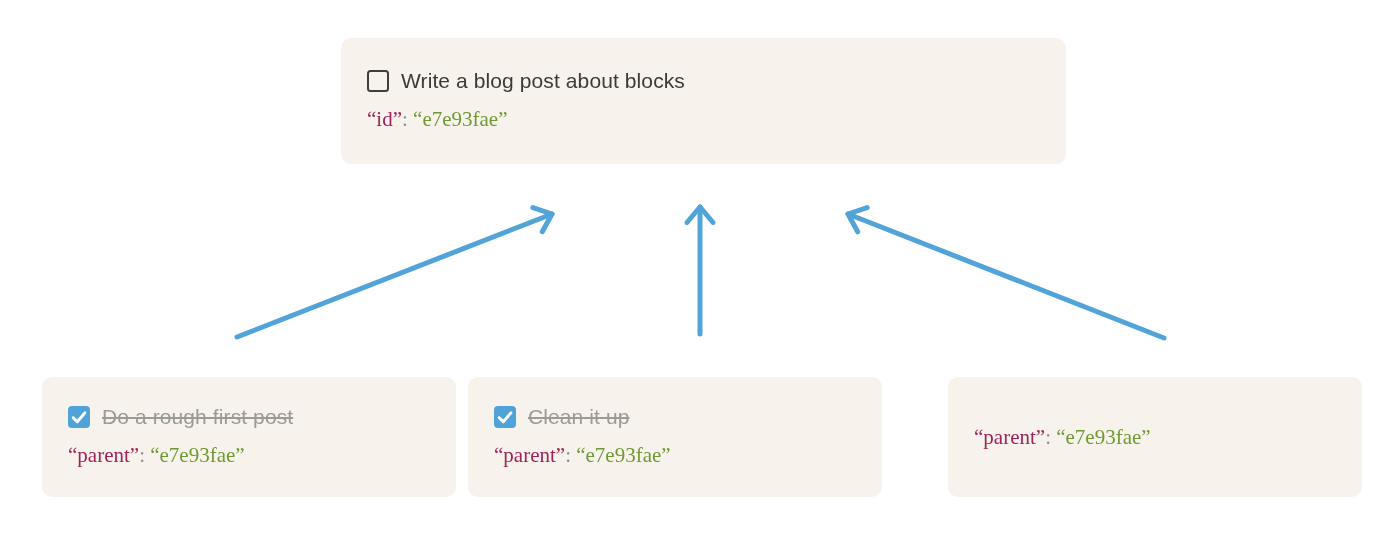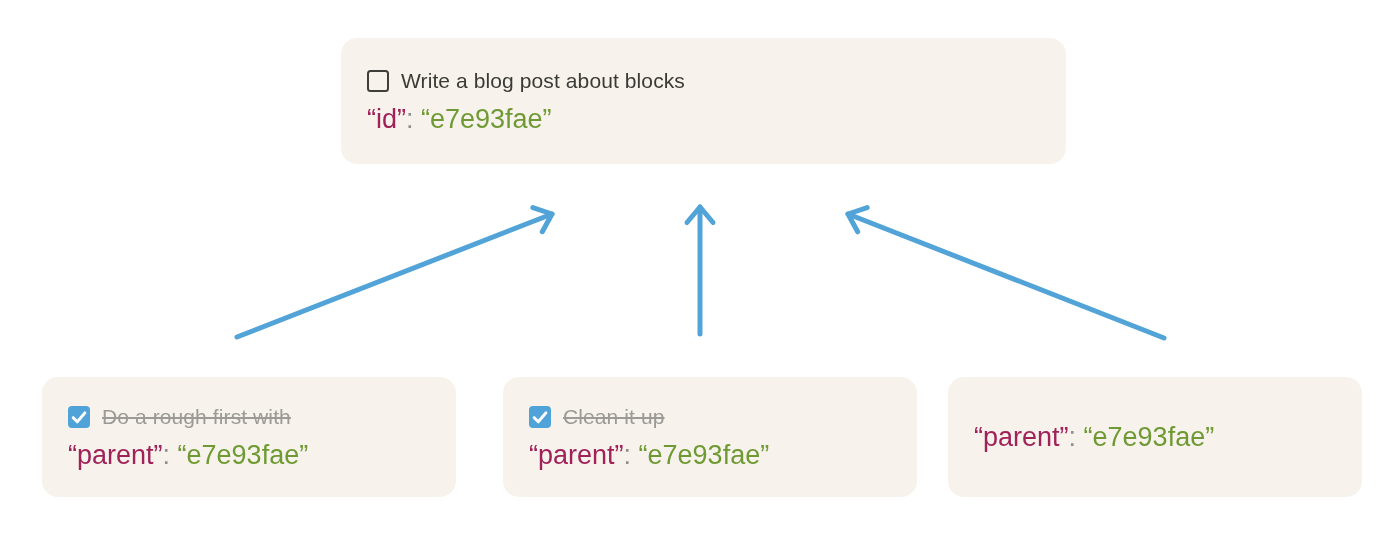--- a/index.html
+++ b/index.html
@@ -24,29 +24,29 @@
     overflow:hidden;
   }
   .arrows{position:absolute;left:0;top:0;width:1400px;height:544px;pointer-events:none;}
   .arrow{stroke:var(--arrow-blue);stroke-width:5;stroke-linecap:round;fill:none;}
   .arrowhead-path{stroke:var(--arrow-blue);fill:none;stroke-width:1;stroke-linecap:round;stroke-linejoin:round;}
 
   .card{
     position:absolute;
     box-sizing:border-box;
     background:var(--card-bg);
-    border-radius:16px;
+    border-radius:10px;
     padding:0 26px;
     display:flex;flex-direction:column;justify-content:center;
     gap:13px;
   }
   .parent-card{left:341px;top:38px;width:725px;height:126px;}
   .child-card{top:377px;width:414px;height:120px;}
   .c1{left:42px;}
-  .c2{left:503px;}
+  .c2{left:468px;}
   .c3{left:948px;}
 
   .todo-row{display:flex;align-items:center;gap:12px;min-height:24px;}
   .todo-label{
     font-size:21px;line-height:24px;color:var(--todo-text);
     letter-spacing:.1px;
   }
   .todo-label.done{
     color:var(--done-text);
     text-decoration:line-through;
@@ -63,22 +63,22 @@
   }
   .checkbox.checked{
     border-radius:4px;
     background:var(--checkbox-checked-bg);
     display:flex;align-items:center;justify-content:center;
   }
   .checkbox.checked svg{width:22px;height:22px;display:block;}
   .check-stroke{fill:none;stroke:var(--check-mark);stroke-width:3;stroke-linecap:round;stroke-linejoin:round;}
 
   .code-row{
-    font-family:Liberation Sans, sans-serif;
-    font-size:27px;line-height:27px;
+    font-family:Liberation Serif, serif;
+    font-size:21px;line-height:27px;
     white-space:pre;
   }
   .code-key{color:var(--code-key);}
   .code-sep{color:var(--code-punct);}
   .code-value{color:var(--code-value);}
 </style>
 </head>
 <body>
 
 <div class="canvas">
@@ -102,21 +102,21 @@
     <div class="code-row"><span class="code-key">“id”</span><span class="code-sep">: </span><span class="code-value">“e7e93fae”</span></div>
   </section>
 
   <section class="card child-card c1">
     <div class="todo-row">
       <span class="checkbox checked" role="checkbox" aria-checked="true">
         <svg viewBox="0 0 22 22">
           <path class="check-stroke" d="M5.2 11.7 L9.3 15.8 L16.9 6.9"></path>
         </svg>
       </span>
-      <span class="todo-label done">Do a rough first with</span>
+      <span class="todo-label done">Do a rough first post</span>
     </div>
     <div class="code-row"><span class="code-key">“parent”</span><span class="code-sep">: </span><span class="code-value">“e7e93fae”</span></div>
   </section>
 
   <section class="card child-card c2">
     <div class="todo-row">
       <span class="checkbox checked" role="checkbox" aria-checked="true">
         <svg viewBox="0 0 22 22">
           <path class="check-stroke" d="M5.2 11.7 L9.3 15.8 L16.9 6.9"></path>
         </svg>

